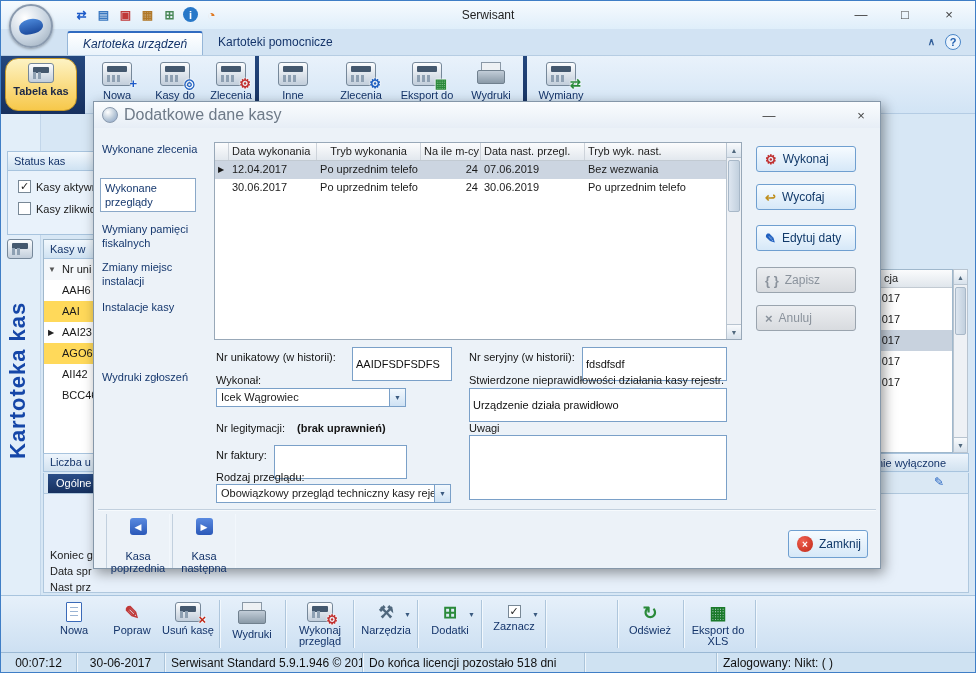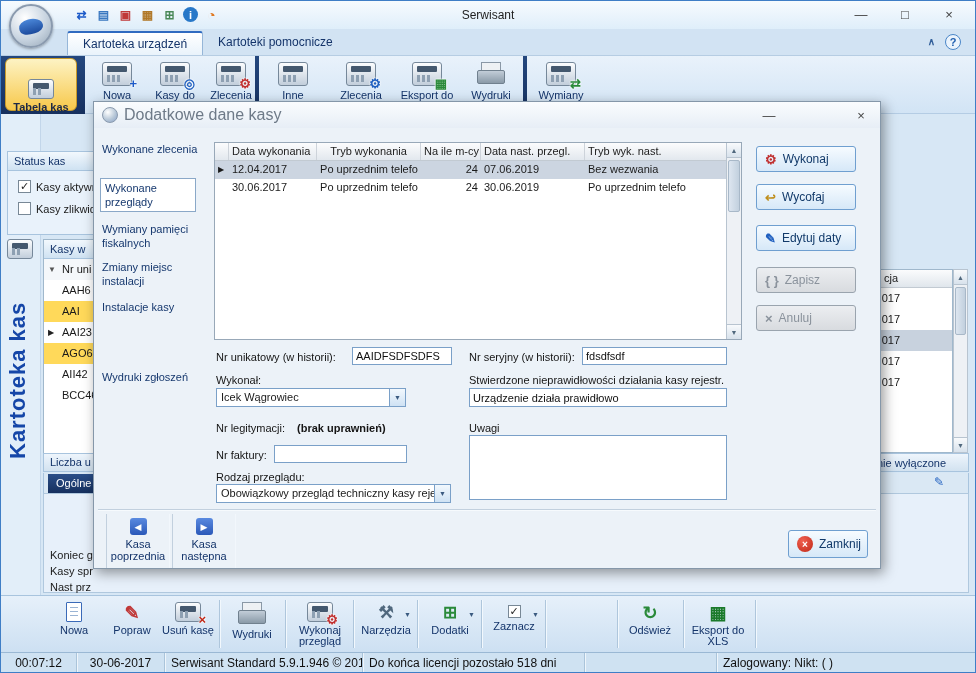--- a/index.html
+++ b/index.html
@@ -13,29 +13,29 @@
 .logo::after{content:"";position:absolute;left:8px;top:13px;width:24px;height:15px;border-radius:50% 60% 45% 45%;background:linear-gradient(#4a86d8,#1c4a9c);transform:rotate(-14deg);}
 .quickbar{position:absolute;left:72px;top:6px;display:flex;gap:5px;z-index:5;}
 .qi{width:17px;height:16px;display:flex;align-items:center;justify-content:center;font-size:12px;font-weight:bold;}
 .icircle{border-radius:50%;background:#2878c8;color:#fff;font-size:11px;font-style:normal;width:15px;height:15px;}
 .wbtns{position:absolute;right:4px;top:0;display:flex;z-index:5;}
 .wb{width:44px;height:27px;display:flex;align-items:center;justify-content:center;color:#404040;font-size:13px;}
 
 
 .tabrow{position:absolute;left:0;top:28px;right:0;height:27px;background:#d2e3f3;border-bottom:1px solid #b6cde3;}
 .tab{position:absolute;bottom:0;height:24px;padding:4px 15px 0;color:#14346a;font-size:12px;}
-.tab.active{background:linear-gradient(#ffffff,#e9f3fb);border:1px solid #96b6d8;border-bottom:none;border-top:2px solid #2f6ac0;border-radius:3px 3px 0 0;}
+.tab.active{background:linear-gradient(#ffffff,#e9f3fb);border:1px solid #96b6d8;border-bottom:none;border-top:2px solid #2f6ac0;border-radius:3px 3px 0 0;font-style:italic;}
 .chev{position:absolute;right:40px;top:7px;color:#33609a;font-size:10px;font-weight:bold;}
 .help{position:absolute;right:14px;top:5px;width:16px;height:16px;border-radius:50%;border:1px solid #4a86c8;color:#2060b0;font-weight:bold;font-size:11px;display:flex;align-items:center;justify-content:center;background:#eaf3fc;}
 
 
 .ribbon{position:absolute;left:0;top:55px;right:0;height:58px;background:linear-gradient(#e9f2fb,#d2e4f5);border-bottom:1px solid #b4cce4;}
 .navybox{position:absolute;left:0;top:0;width:80px;height:58px;background:linear-gradient(#24477e,#16305e);}
 .rsep{position:absolute;top:0;width:4px;height:58px;background:linear-gradient(#24477e,#16305e);}
-.rsel{position:absolute;left:4px;top:2px;width:72px;height:53px;background:linear-gradient(#fdf3c4,#f7c84a);border:1px solid #c89a28;border-radius:6px;display:flex;flex-direction:column;align-items:center;padding-top:20px;}
+.rsel{position:absolute;left:4px;top:2px;width:72px;height:53px;background:linear-gradient(#fdf3c4,#f7c84a);border:1px solid #c89a28;border-radius:13px;display:flex;flex-direction:column;align-items:center;padding-top:4px;}
 .rsel-label{font-size:11px;line-height:11px;text-align:center;color:#1c2846;margin-top:3px;font-weight:bold;}
 .rbtn{position:absolute;top:2px;width:60px;height:55px;display:flex;flex-direction:column;align-items:center;padding-top:4px;}
 .rlabel{font-size:11px;line-height:11px;color:#14346a;margin-top:4px;white-space:nowrap;overflow:hidden;max-width:60px;}
 
 
 .dev{position:relative;width:30px;height:24px;background:linear-gradient(#fcfdfe,#c2cedb);border:1px solid #76889a;border-radius:3px;flex:none;}
 .dev::before{content:"";position:absolute;left:4px;top:3px;right:4px;height:6px;background:#44586e;border-radius:1px;}
 .dev::after{content:"";position:absolute;left:4px;bottom:3px;right:10px;height:7px;background:repeating-linear-gradient(90deg,#8ea0b2 0 3px,rgba(0,0,0,0) 3px 5px);}
 .dev.small{width:26px;height:20px;}
 .badge{position:absolute;right:-6px;bottom:-6px;font-size:13px;font-weight:bold;font-style:normal;text-shadow:0 0 2px #fff,0 0 2px #fff;}
@@ -104,27 +104,27 @@
 .dthead{display:flex;height:18px;background:linear-gradient(#fcfcfd,#e2e8ee);border-bottom:1px solid #c2cad2;}
 .dth{font-size:11px;color:#222;padding:2px 3px;border-right:1px solid #cdd3da;white-space:nowrap;overflow:hidden;}
 .dtrow{display:flex;height:18px;}
 .dtrow.sel{background:#ccd5e1;}
 .dtd{font-size:11px;padding:2px 3px;white-space:nowrap;overflow:hidden;}
 .g0{width:14px;flex:none;}.g1{width:88px;flex:none;}.g2{width:104px;flex:none;text-align:center;}.g3{width:60px;flex:none;text-align:right;}.g4{width:104px;flex:none;}.g5{width:144px;flex:none;}
 .btn{position:absolute;display:flex;align-items:center;gap:6px;padding-left:8px;background:linear-gradient(#f6fbff,#d6e8f8);border:1px solid #6f9fd0;border-radius:3px;font-size:12px;color:#123a6a;}
 .btn.disabled{background:linear-gradient(#eceef1,#d8dbdf);border-color:#9aa4ae;color:#8a929c;}
 .bicon{font-size:13px;font-weight:bold;flex:none;}
 .flabel{position:absolute;font-size:11px;color:#151515;white-space:nowrap;}
-.finput{position:absolute;height:18px;border:1px solid #7aa0c8;background:#fff;font:11px "Liberation Sans",sans-serif;padding:0 3px;color:#101010;}
+.finput{position:absolute;height:18px;border:1px solid #7aa0c8;background:#fff;font:11px "Liberation Sans",sans-serif;padding:16px 3px;color:#101010;}
 .fselect{position:absolute;height:19px;border:1px solid #7aa0c8;background:#fff;font-size:11px;line-height:17px;padding-left:4px;white-space:nowrap;overflow:hidden;}
 .selbtn{position:absolute;right:0;top:0;bottom:0;width:16px;background:linear-gradient(#f2f8fd,#cfe2f4);border-left:1px solid #7aa0c8;display:flex;align-items:center;justify-content:center;font-size:7px;color:#3a5a80;}
 .ftextarea{position:absolute;border:1px solid #7aa0c8;background:#fff;font:11px "Liberation Sans",sans-serif;padding:2px;resize:none;}
 .dsep{position:absolute;left:4px;right:4px;top:407px;height:2px;border-top:1px solid #c2d0de;border-bottom:1px solid #f6fafd;}
 .kasabtn{position:absolute;top:412px;width:64px;height:54px;border-left:1px solid #c2d0de;border-right:1px solid #f2f7fc;display:flex;flex-direction:column;align-items:center;padding-top:4px;}
-.klabel{font-size:11px;line-height:12px;color:#14346a;text-align:center;margin-top:3px;}
+.klabel{font-size:11px;line-height:12px;color:#14346a;text-align:center;margin-top:15px;}
 </style>
 </head>
 <body>
 
 <div class="app">
 
   <div class="titlebar">
     <div class="wtitle">Serwisant</div>
     <div class="quickbar">
       <span class="qi" style="color:#1c5ac8">⇄</span>
@@ -268,21 +268,21 @@
     <span>Liczba u</span>
     <span class="filterright">wanie wyłączone</span>
   </div>
 
   <div class="tabstrip2">
     <div class="ogolnetab">Ogólne</div>
     <span style="position:absolute;right:24px;top:2px;color:#2060c0;font-size:12px">✎</span>
   </div>
   <div class="infopanel">
     <span class="inforow" style="top:8px">Koniec g</span>
-    <span class="inforow" style="top:24px">Kasy spr</span>
+    <span class="inforow" style="top:24px">Data spr</span>
     <span class="inforow" style="top:40px">Nast prz</span>
     <span class="inforow" style="top:56px">Koniec m</span>
     <span class="inforow" style="top:74px">Data instalacji:</span>
     <span class="inforow" style="top:74px;left:70px">07.06.2017</span>
     <span class="inforow email" style="top:81px;left:328px">biuro@lalaland.pl</span>
   </div>
 
   <div class="toolbar">
     <div class="tbtn" style="left:44px">
       <span class="page"></span>

